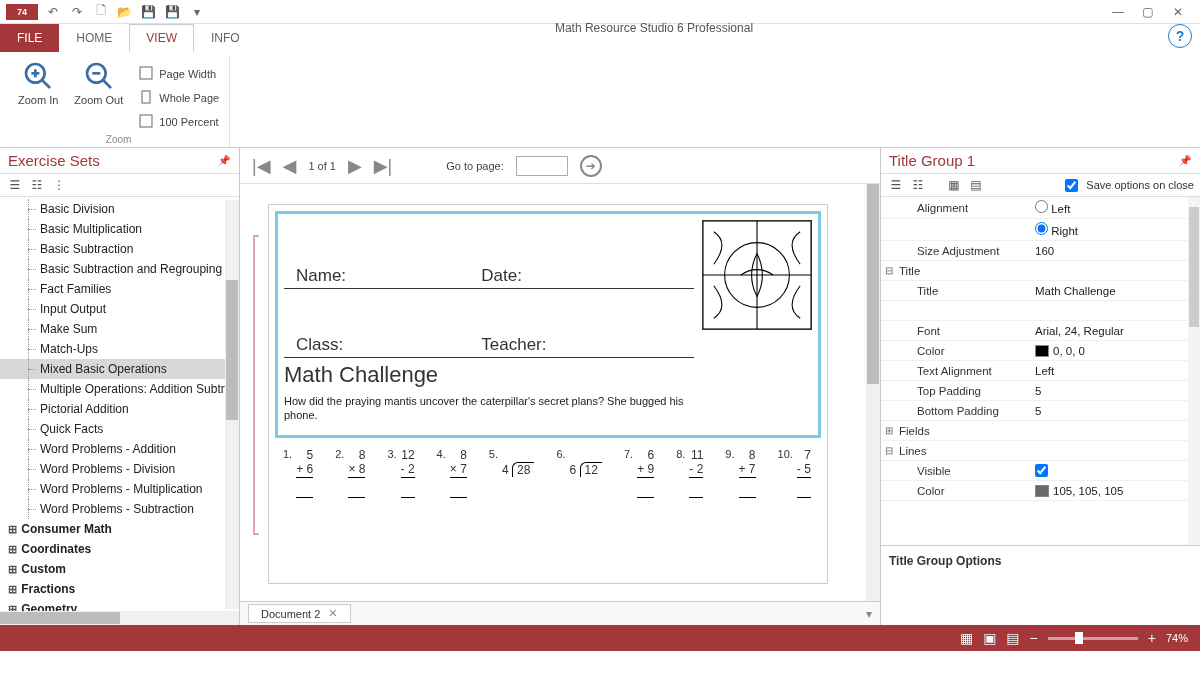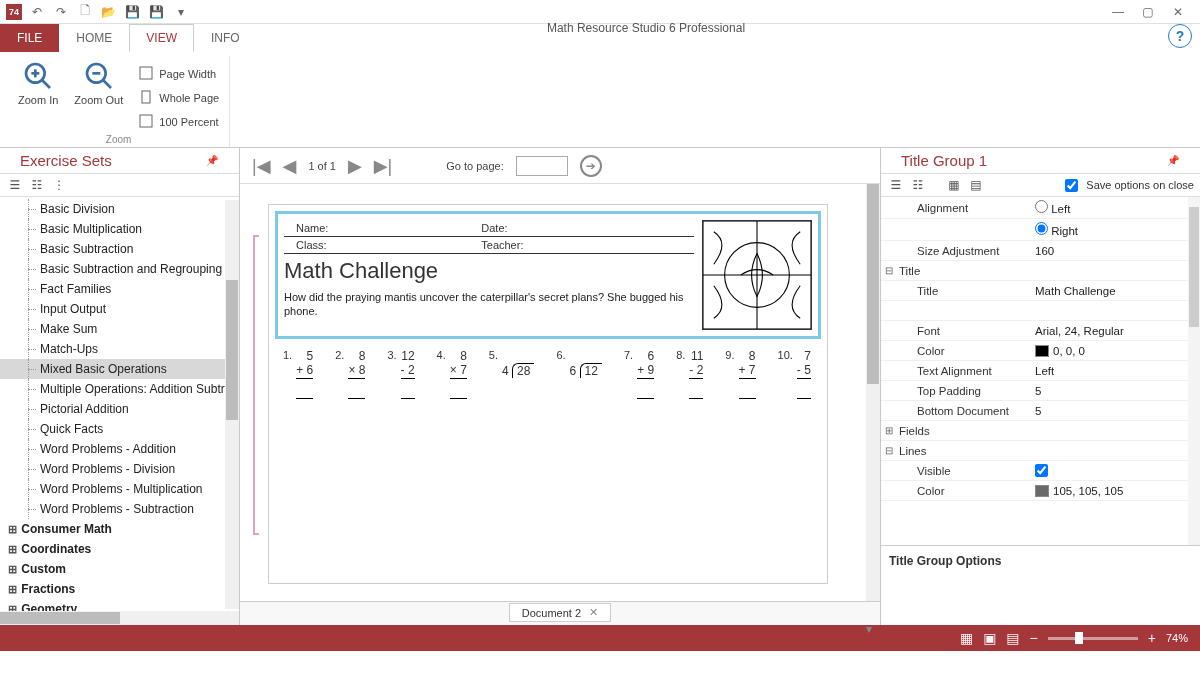--- a/index.html
+++ b/index.html
@@ -1,19 +1,19 @@
 <!DOCTYPE html>
 <html><head>
 <meta charset="utf-8">
 <style>
 * { margin:0; padding:0; box-sizing:border-box; font-family:'Segoe UI',Tahoma,sans-serif; }
 body { width:1200px; height:675px; background:#fff; overflow:hidden; font-size:12px; color:#333; }
 .titlebar { height:24px; background:#fff; display:flex; align-items:center; border-bottom:1px solid #e0e0e0; }
 .tb-left { display:flex; align-items:center; gap:6px; padding:0 6px; }
-.tb-icon { width:16px; height:16px; background:#a4373a; color:#fff; font-size:9px; display:flex; align-items:center; justify-content:center; font-weight:bold; }
+.tb-icon { width:32px; height:16px; background:#a4373a; color:#fff; font-size:9px; display:flex; align-items:center; justify-content:center; font-weight:bold; }
 .tb-btn { width:18px; height:18px; display:flex; align-items:center; justify-content:center; color:#666; cursor:pointer; }
 .tb-title { flex:1; text-align:center; font-size:12px; color:#555;margin-top:32px; }
 .tb-right { display:flex; align-items:center; gap:2px; padding:0 8px; }
 .tb-win { width:28px; height:20px; display:flex; align-items:center; justify-content:center; cursor:pointer; color:#666; }
 .ribbon-tabs { height:28px; display:flex; align-items:stretch; background:#fff; }
 .rtab { padding:0 16px; display:flex; align-items:center; font-size:12px; color:#666; cursor:pointer; border:1px solid transparent; }
 .rtab.file { background:#a4373a; color:#fff; font-weight:normal; }
 .rtab.active { border:1px solid #ccc; border-bottom:1px solid #fff; color:#a4373a; background:#fff; }
 .help-btn { margin-left:auto; width:24px; height:24px; display:flex; align-items:center; justify-content:center; color:#1e7bc8; font-weight:bold; font-size:14px; cursor:pointer; margin-right:8px; border-radius:50%; border:1px solid #1e7bc8; }
 .ribbon-body { height:96px; background:#fff; border-bottom:1px solid #c8c8c8; display:flex; padding:4px 8px 0 8px; }
@@ -21,21 +21,21 @@
 .rib-group-main { display:flex; gap:8px; }
 .rib-big { display:flex; flex-direction:column; align-items:center; gap:2px; padding:4px; cursor:pointer; }
 .rib-big svg { width:32px; height:32px; }
 .rib-big span { font-size:11px; color:#444; }
 .rib-small { display:flex; flex-direction:column; gap:2px; padding:2px 4px; }
 .rib-sm-item { display:flex; align-items:flex-end; gap:6px; font-size:11px; color:#444; cursor:pointer; height:22px; }
 .rib-sm-item svg { width:14px; height:14px; }
 .rib-label { font-size:10px; color:#888; margin-top:auto; padding:2px 0; }
 .main { display:flex; height:477px; }
 .left-panel { width:240px; border-right:1px solid #c8c8c8; display:flex; flex-direction:column; position:relative; }
-.panel-hdr { padding:4px 20px; color:#a4373a; font-size:15px; display:flex; align-items:center; justify-content:space-between; }
+.panel-hdr { padding:4px 8px; color:#a4373a; font-size:15px; display:flex; align-items:center; justify-content:space-between; }
 .panel-tb { display:flex; gap:4px; padding:2px 6px; border-top:1px solid #ddd; border-bottom:1px solid #ddd; height:24px; align-items:center; }
 .panel-tb-btn { width:18px; height:18px; cursor:pointer; display:flex; align-items:center; justify-content:center; color:#555; }
 .tree { flex:1; overflow:auto; padding:2px 0; position:relative; }
 .tree-item { display:flex; align-items:center; padding:1px 0 1px 8px; font-size:12px; color:#222; cursor:pointer; height:20px; white-space:nowrap; }
 .tree-item.expandable::before { content:'⊞'; font-size:11px; margin-right:4px; color:#555; }
 .tree-item.child { padding-left:40px; position:relative; }
 .tree-item.child::before { content:''; position:absolute; left:28px; top:0; bottom:0; width:8px; border-left:1px dotted #999; }
 .tree-item.child::after { content:''; position:absolute; left:28px; top:50%; width:8px; border-top:1px dotted #999; }
 .tree-item.selected { background:#d8d8d8; }
 .tree-item.bold { font-weight:bold; }
@@ -46,35 +46,35 @@
 .nav-btn { cursor:pointer; color:#888; font-size:18px; }
 .nav-label { font-size:11px; color:#444; }
 .nav-input { width:52px; height:20px; border:1px solid #aaa; }
 .nav-go { width:22px; height:22px; border:2px solid #888; border-radius:50%; display:flex; align-items:center; justify-content:center; color:#888; cursor:pointer; font-size:12px; }
 .doc-viewport { flex:1; background:#fff; overflow:auto; position:relative; padding:20px 0 0 28px; }
 .page { width:560px; min-height:380px; background:#fff; border:1px solid #ccc; padding:0; position:relative; }
 .bracket-l { position:absolute; left:-16px; top:30px; width:6px; height:300px; border-left:2px solid #e4a0c0; border-top:2px solid #e4a0c0; border-bottom:2px solid #e4a0c0; }
 .titlegroup { margin:6px; border:3px solid #7ec8e8; padding:6px; display:flex; gap:8px; }
 .tg-left { flex:1; }
 .tg-fields { border-bottom:1px solid #333; }
-.tg-row { display:flex; font-size:11px; padding:2px 12px; border-bottom:1px solid #333;}
+.tg-row { display:flex; font-size:17px; padding:2px 12px; border-bottom:1px solid #333;margin-top:44px;}
 .tg-row span:first-child { width:48%; }
 .tg-title { font-size:22px; font-family:Arial; padding:4px 0; }
 .tg-sub { font-size:11px; color:#222; padding:2px 0 6px 0; line-height:1.3; }
 .tg-img { width:110px; height:110px; border:1px solid #333; display:flex; align-items:center; justify-content:center; }
 .tg-img svg { width:100%; height:100%; }
 .instr { font-size:11px; padding:4px 14px; }
 .problems { display:flex; flex-wrap:wrap; gap:0 22px; padding:4px 14px; font-family:'Courier New',monospace; font-size:12px; }
 .prob { display:flex; align-items:flex-start; gap:4px; }
 .prob-num { font-size:11px; }
 .prob-body { text-align:right; }
 .prob-body .op { border-bottom:1.5px solid #000; padding-bottom:1px; }
 .prob-body .ans { height:12px; border-bottom:1.5px solid #000; margin-top:8px; }
 .prob.div .dv { border-top:1.5px solid #000; border-left:1.5px solid #000; border-top-left-radius:6px; padding:0 4px; display:inline-block; }
-.doc-tabs { height:24px; display:flex; align-items:center; border-top:1px solid #ccc; padding:1px 8px; background:#f8f8f8;flex-direction:column; }
+.doc-tabs { height:24px; display:flex; align-items:center; border-top:1px solid #ccc; padding:1px 8px; background:#f8f8f8; }
 .doc-tab { padding:2px 12px; border:1px solid #ccc; background:#fff; font-size:11px; display:flex; gap:8px; align-items:center; }
 .doc-tab .x { color:#888; cursor:pointer; }
 .right-panel { width:320px; border-left:1px solid #c8c8c8; display:flex; flex-direction:column; }
 .rp-save { display:flex; align-items:center; gap:8px; font-size:11px; margin-left:auto; }
 .prop-grid { flex:1; overflow:auto; font-size:11.5px; position:relative; }
 .prop-row { display:flex; align-items:center; min-height:20px; border-bottom:1px solid #f0f0f0; }
 .prop-key { width:150px; padding:2px 4px 2px 36px; color:#333; }
 .prop-key.cat { padding-left:18px; font-weight:normal; position:relative; }
 .prop-key.cat::before { content:'⊟'; position:absolute; left:4px; font-size:10px; color:#666; }
 .prop-key.cat.collapsed::before { content:'⊞'; }
@@ -409,21 +409,21 @@
         </div>
       <div class="prop-row">
           <div class="prop-key">Text Alignment</div>
           <div class="prop-val">Left</div>
         </div>
       <div class="prop-row">
           <div class="prop-key">Top Padding</div>
           <div class="prop-val">5</div>
         </div>
       <div class="prop-row">
-          <div class="prop-key">Bottom Document</div>
+          <div class="prop-key">Bottom Padding</div>
           <div class="prop-val">5</div>
         </div>
       <div class="prop-row">
           <div class="prop-key cat collapsed">Fields</div>
           <div class="prop-val"></div>
         </div>
       <div class="prop-row">
           <div class="prop-key cat">Lines</div>
           <div class="prop-val"></div>
         </div>

